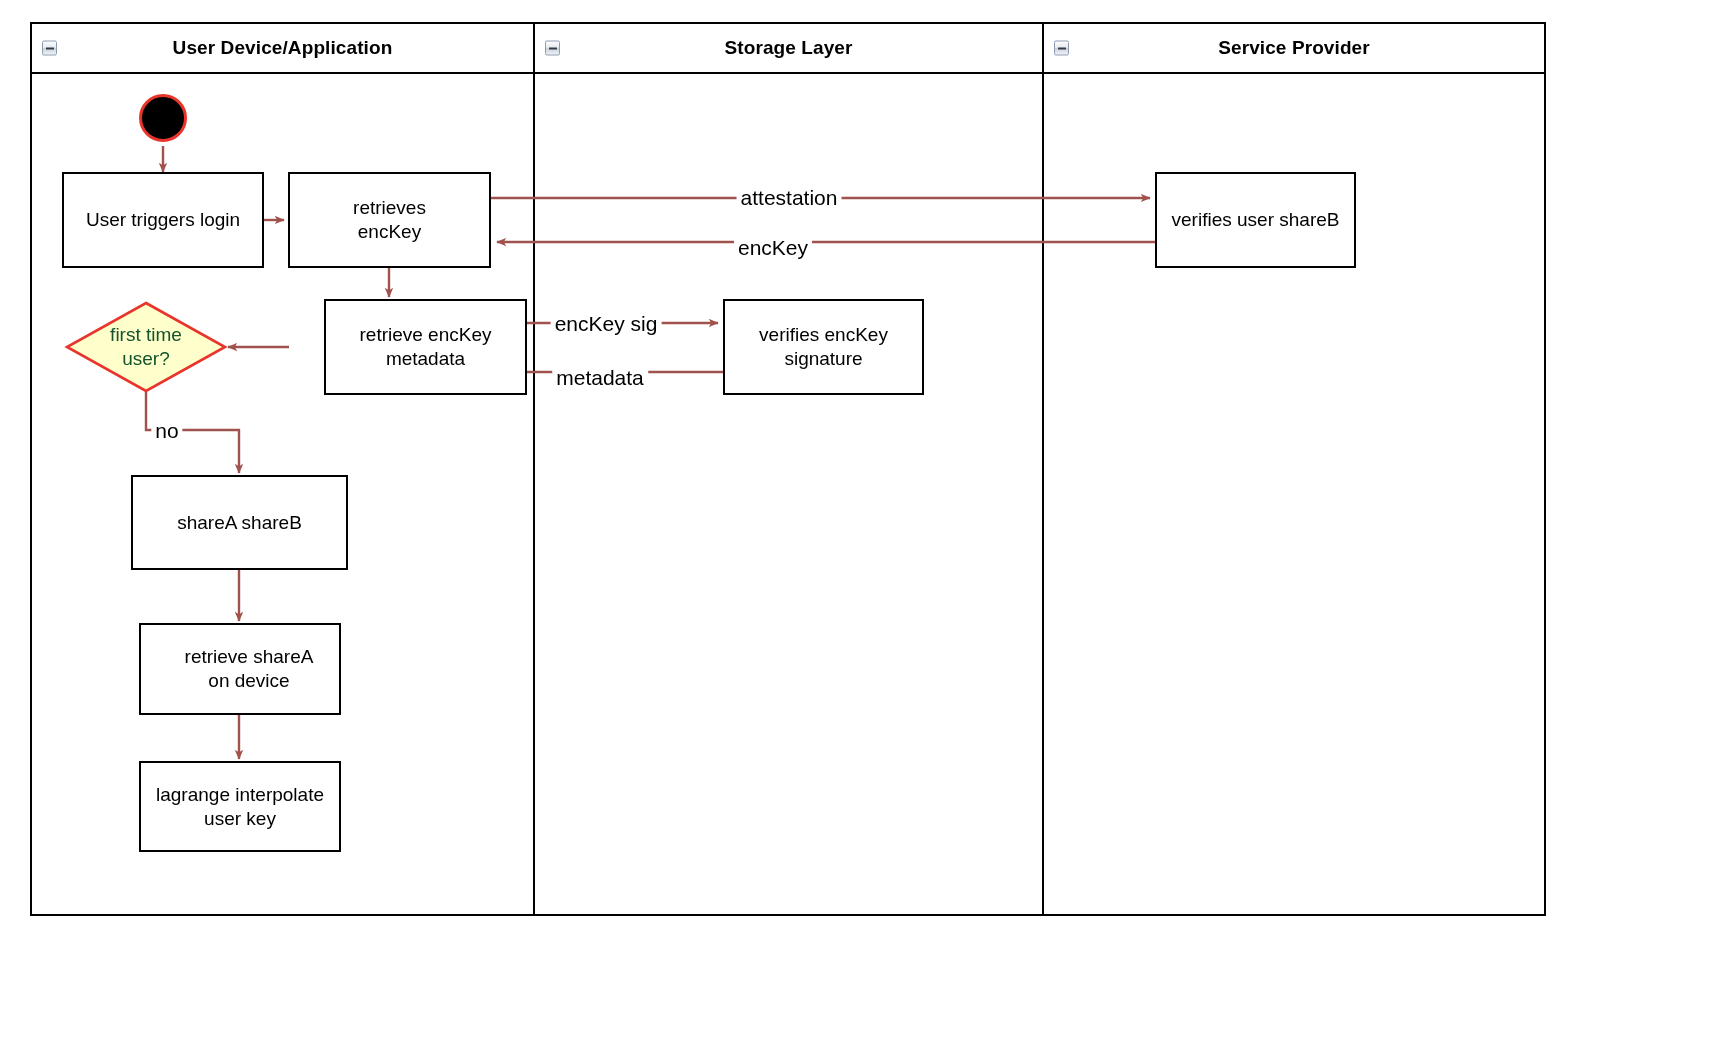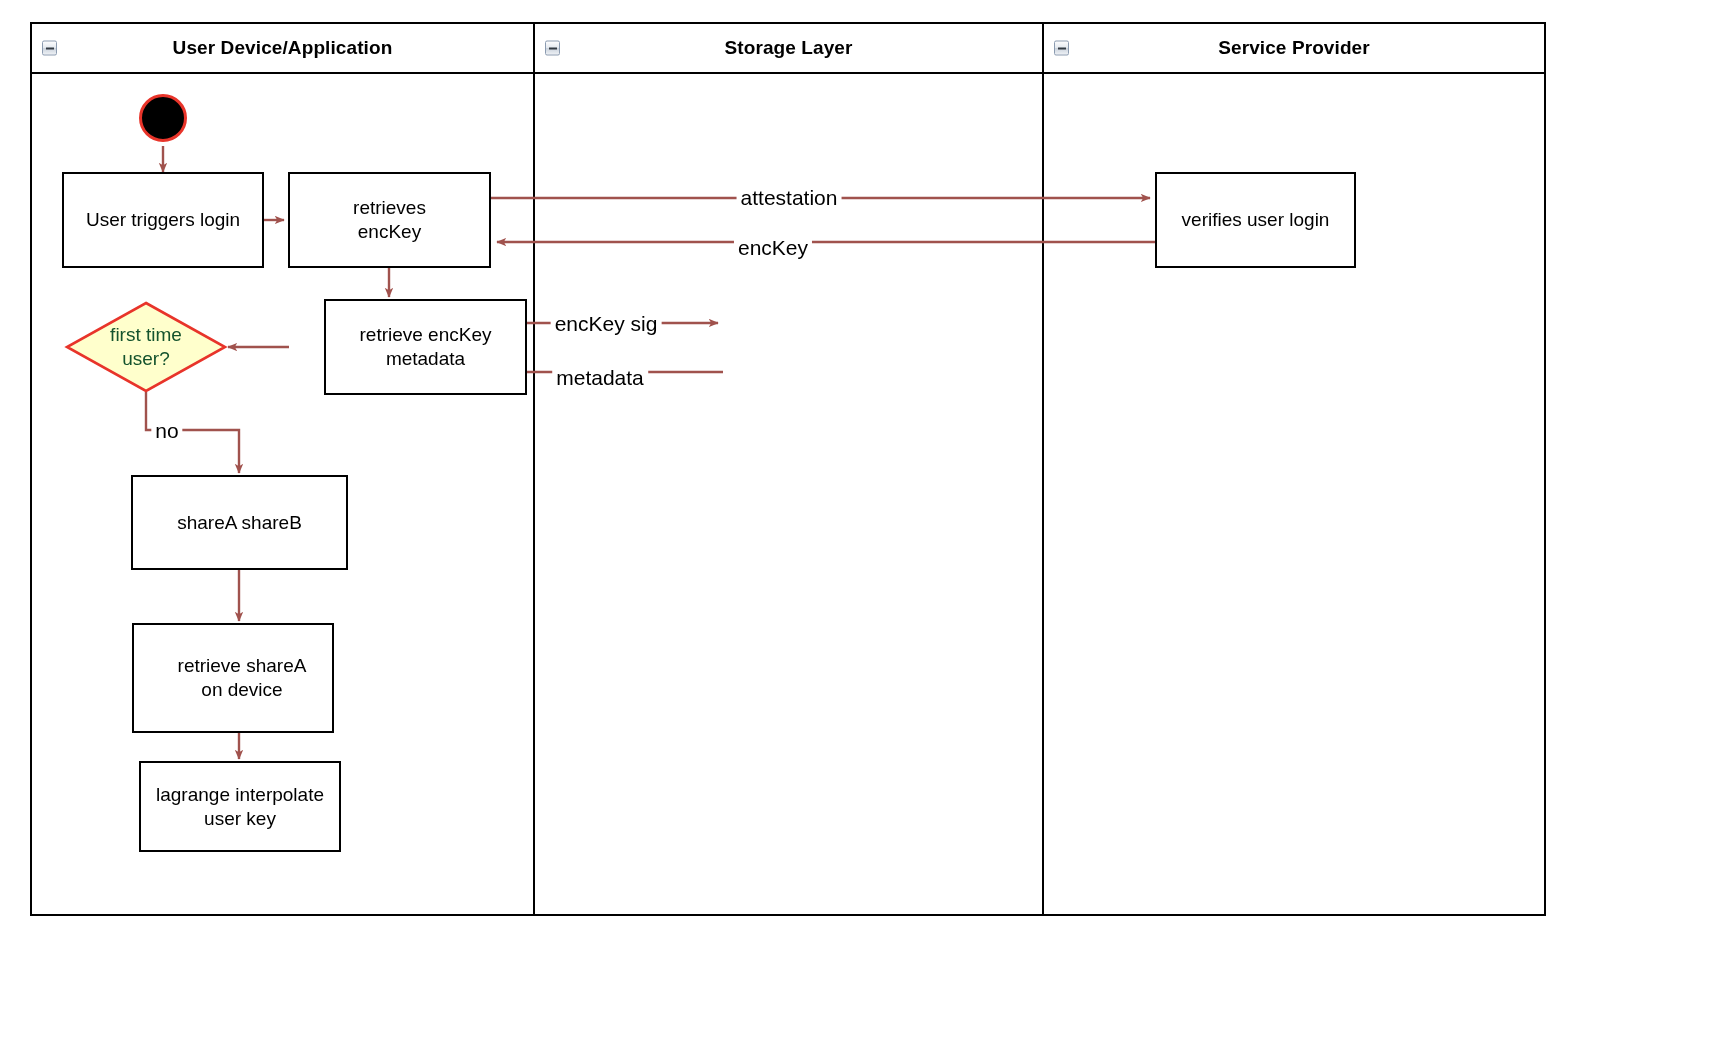--- a/index.html
+++ b/index.html
@@ -211,22 +211,24 @@
   <div class="decision-wrap" style="left:64px;top:300px;width:164px;height:94px;">
     <svg width="164" height="94" viewBox="0 0 164 94">
       <polygon points="82,3 161,47 82,91 3,47" fill="#ffffcc" stroke="#e8342a" stroke-width="2.6"></polygon>
     </svg>
     <span class="decision-label">first time
 user?</span>
   </div>
 
   <div class="node" style="left:131px;top:475px;width:217px;height:95px;">shareA shareB</div>
 
-  <div class="node" style="left:132px;top:623px;width:202px;height:110px;padding-left:24px;">retrieve shareA
+  <div class="node" style="left:139px;top:623px;width:202px;height:92px;padding-left:24px;">retrieve shareA
 on device</div>
 
   <div class="node" style="left:139px;top:761px;width:202px;height:91px;">lagrange interpolate
 user key</div>
 
-
-  <div class="node" style="left:1155px;top:172px;width:201px;height:96px;">verifies user login</div>
+  <div class="node" style="left:723px;top:299px;width:201px;height:96px;">verifies encKey
+signature</div>
+
+  <div class="node" style="left:1155px;top:172px;width:201px;height:96px;">verifies user shareB</div>
 
 </div>
 
 </body></html>

